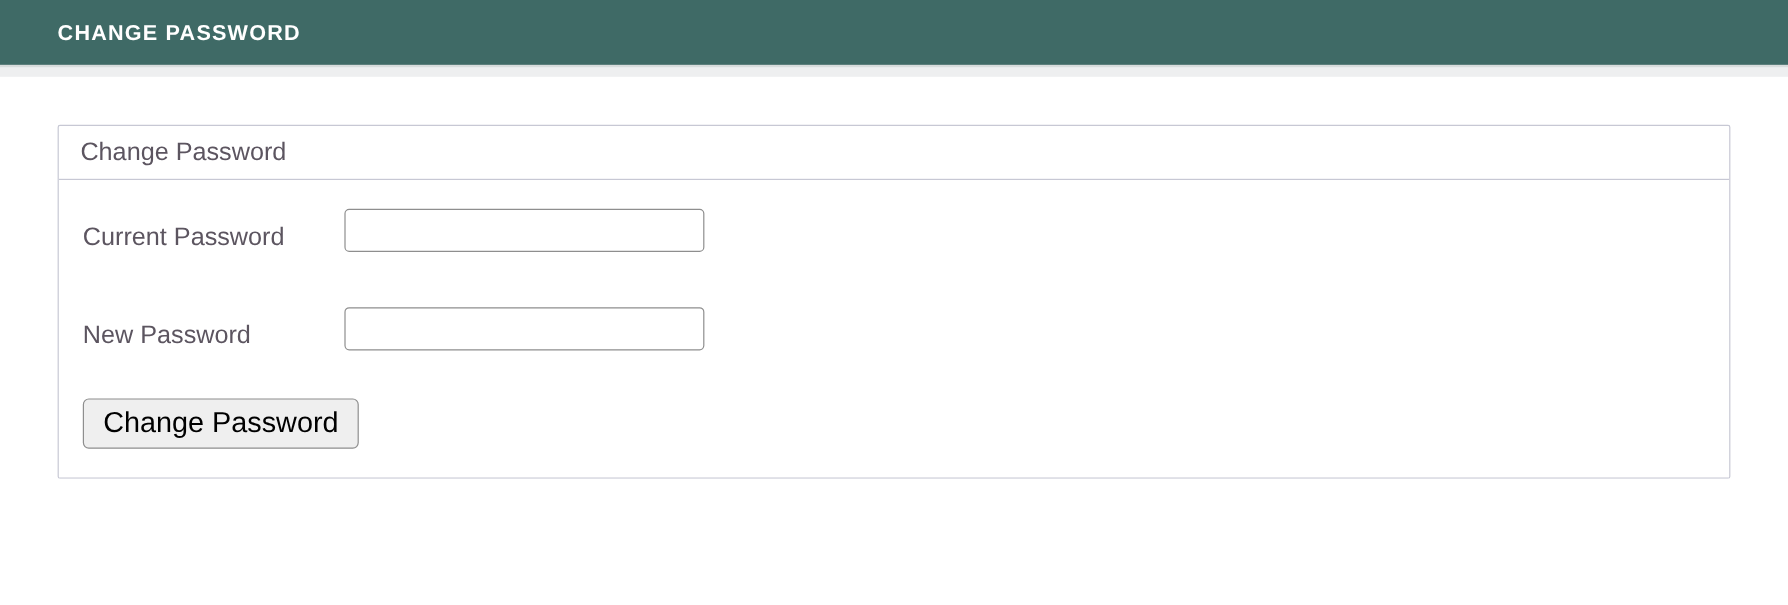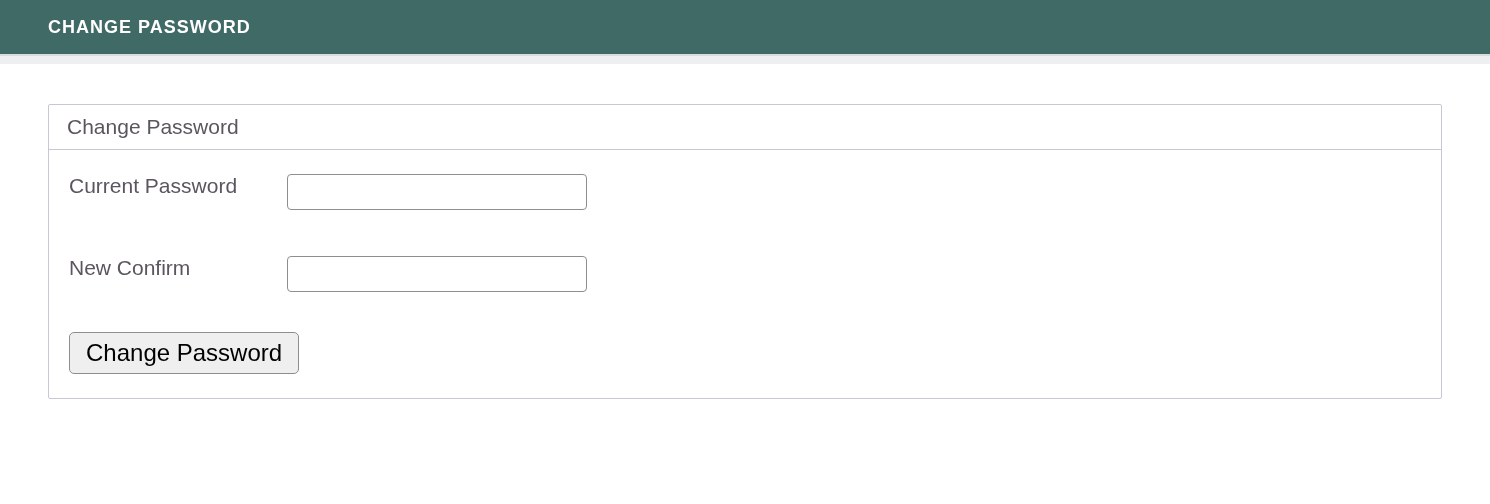--- a/index.html
+++ b/index.html
@@ -42,21 +42,21 @@
       padding: 10px 18px;
       border-bottom: 1px solid #c7c8d4;
       color: #5c5560;
       font-size: 21px;
     }
     .panel-body {
       padding: 24px 20px 24px 20px;
     }
     .form-row {
       display: flex;
-      align-items: flex-start;
+      align-items: flex-end;
       margin-bottom: 14px;
     }
     .form-row.gap {
       margin-bottom: 46px;
     }
     .form-label {
       width: 218px;
       color: #5c5560;
       font-size: 21px;
     }
@@ -95,21 +95,21 @@
   <div class="panel">
     <div class="panel-header">Change Password</div>
     <div class="panel-body">
 
       <div class="form-row gap">
         <label class="form-label">Current Password</label>
         <input type="password" class="form-input" value="" style="">
       </div>
 
       <div class="form-row">
-        <label class="form-label">New Confirm</label>
+        <label class="form-label">New Password</label>
         <input type="password" class="form-input" value="" style="">
       </div>
 
 
       <div class="button-row">
         <button class="submit-button">Change Password</button>
       </div>
 
     </div>
   </div>

